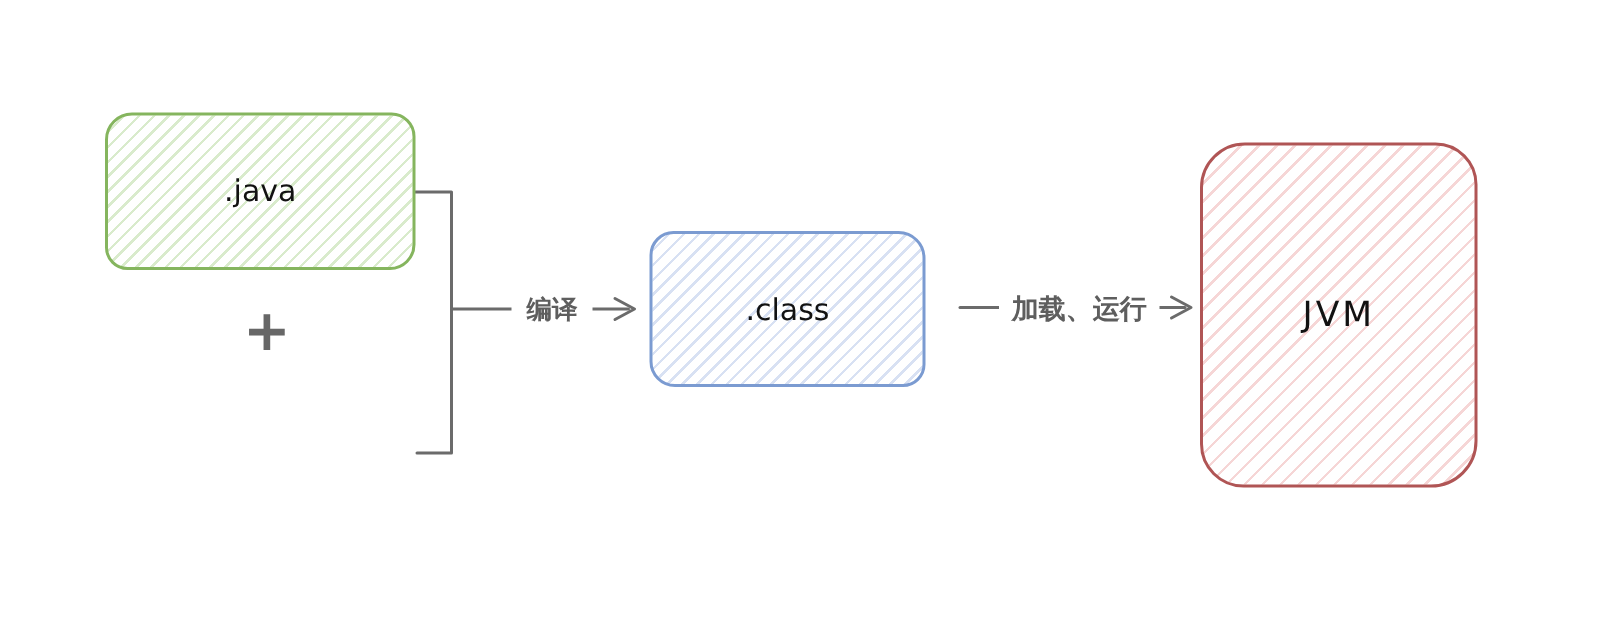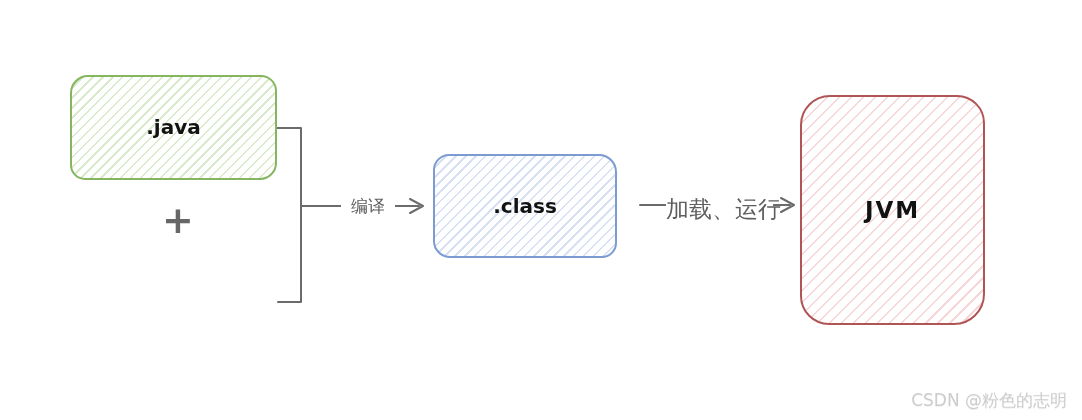--- a/index.html
+++ b/index.html
@@ -22,21 +22,21 @@
   .box {
     position: absolute;
     box-sizing: border-box;
     border: 2.5px solid;
     display: flex;
     align-items: center;
     justify-content: center;
     background-color: #ffffff;
   }
   .box-label {
-    font-weight: bold;
+    font-weight: normal;
     font-size: 20px;
     line-height: 23px;
     text-align: left;
     color: #121212;
     white-space: nowrap;
   }
   .box-green {
     left: 70px; top: 75px; width: 207px; height: 105px;
     border-color: #85b55e;
     border-radius: 18px 16px 17px 15px;
@@ -72,33 +72,33 @@
     position: absolute;
     left: 156px; top: 198px;
     width: 44px; height: 44px;
     display: flex; align-items: center; justify-content: center;
     font-size: 38px;
     font-weight: bold;
     color: #676767;
   }
   .edge-label {
     position: absolute;
-    font-weight: normal;
+    font-weight: bold;
     color: #5e5e5e;
     text-align: center;
     white-space: nowrap;
     background: #ffffff;
   }
   .edge-label-1 {
     left: 341px; top: 195px; width: 54px;
     font-size: 17px;
   }
   .edge-label-2 {
     left: 666px; top: 194px; width: 107px;
-    font-size: 23px;
+    font-size: 18px;
   }
   .watermark {
     position: absolute;
     right: 15px; bottom: 8px;
     font-size: 17px;
     color: #cdcdcd;
     text-shadow: 0 1px 0 #f3f3f3;
     white-space: nowrap;
   }
 </style>
@@ -135,15 +135,14 @@
     </div>
   </div>
 
   <div class="box box-red">
     <div class="box-label">JVM</div>
   </div>
 
   <div class="edge-label edge-label-1">编译</div>
   <div class="edge-label edge-label-2">加载、运行</div>
 
-  <div class="watermark">CSDN @粉色的志明</div>
 
 </div>
 
 </body></html>

